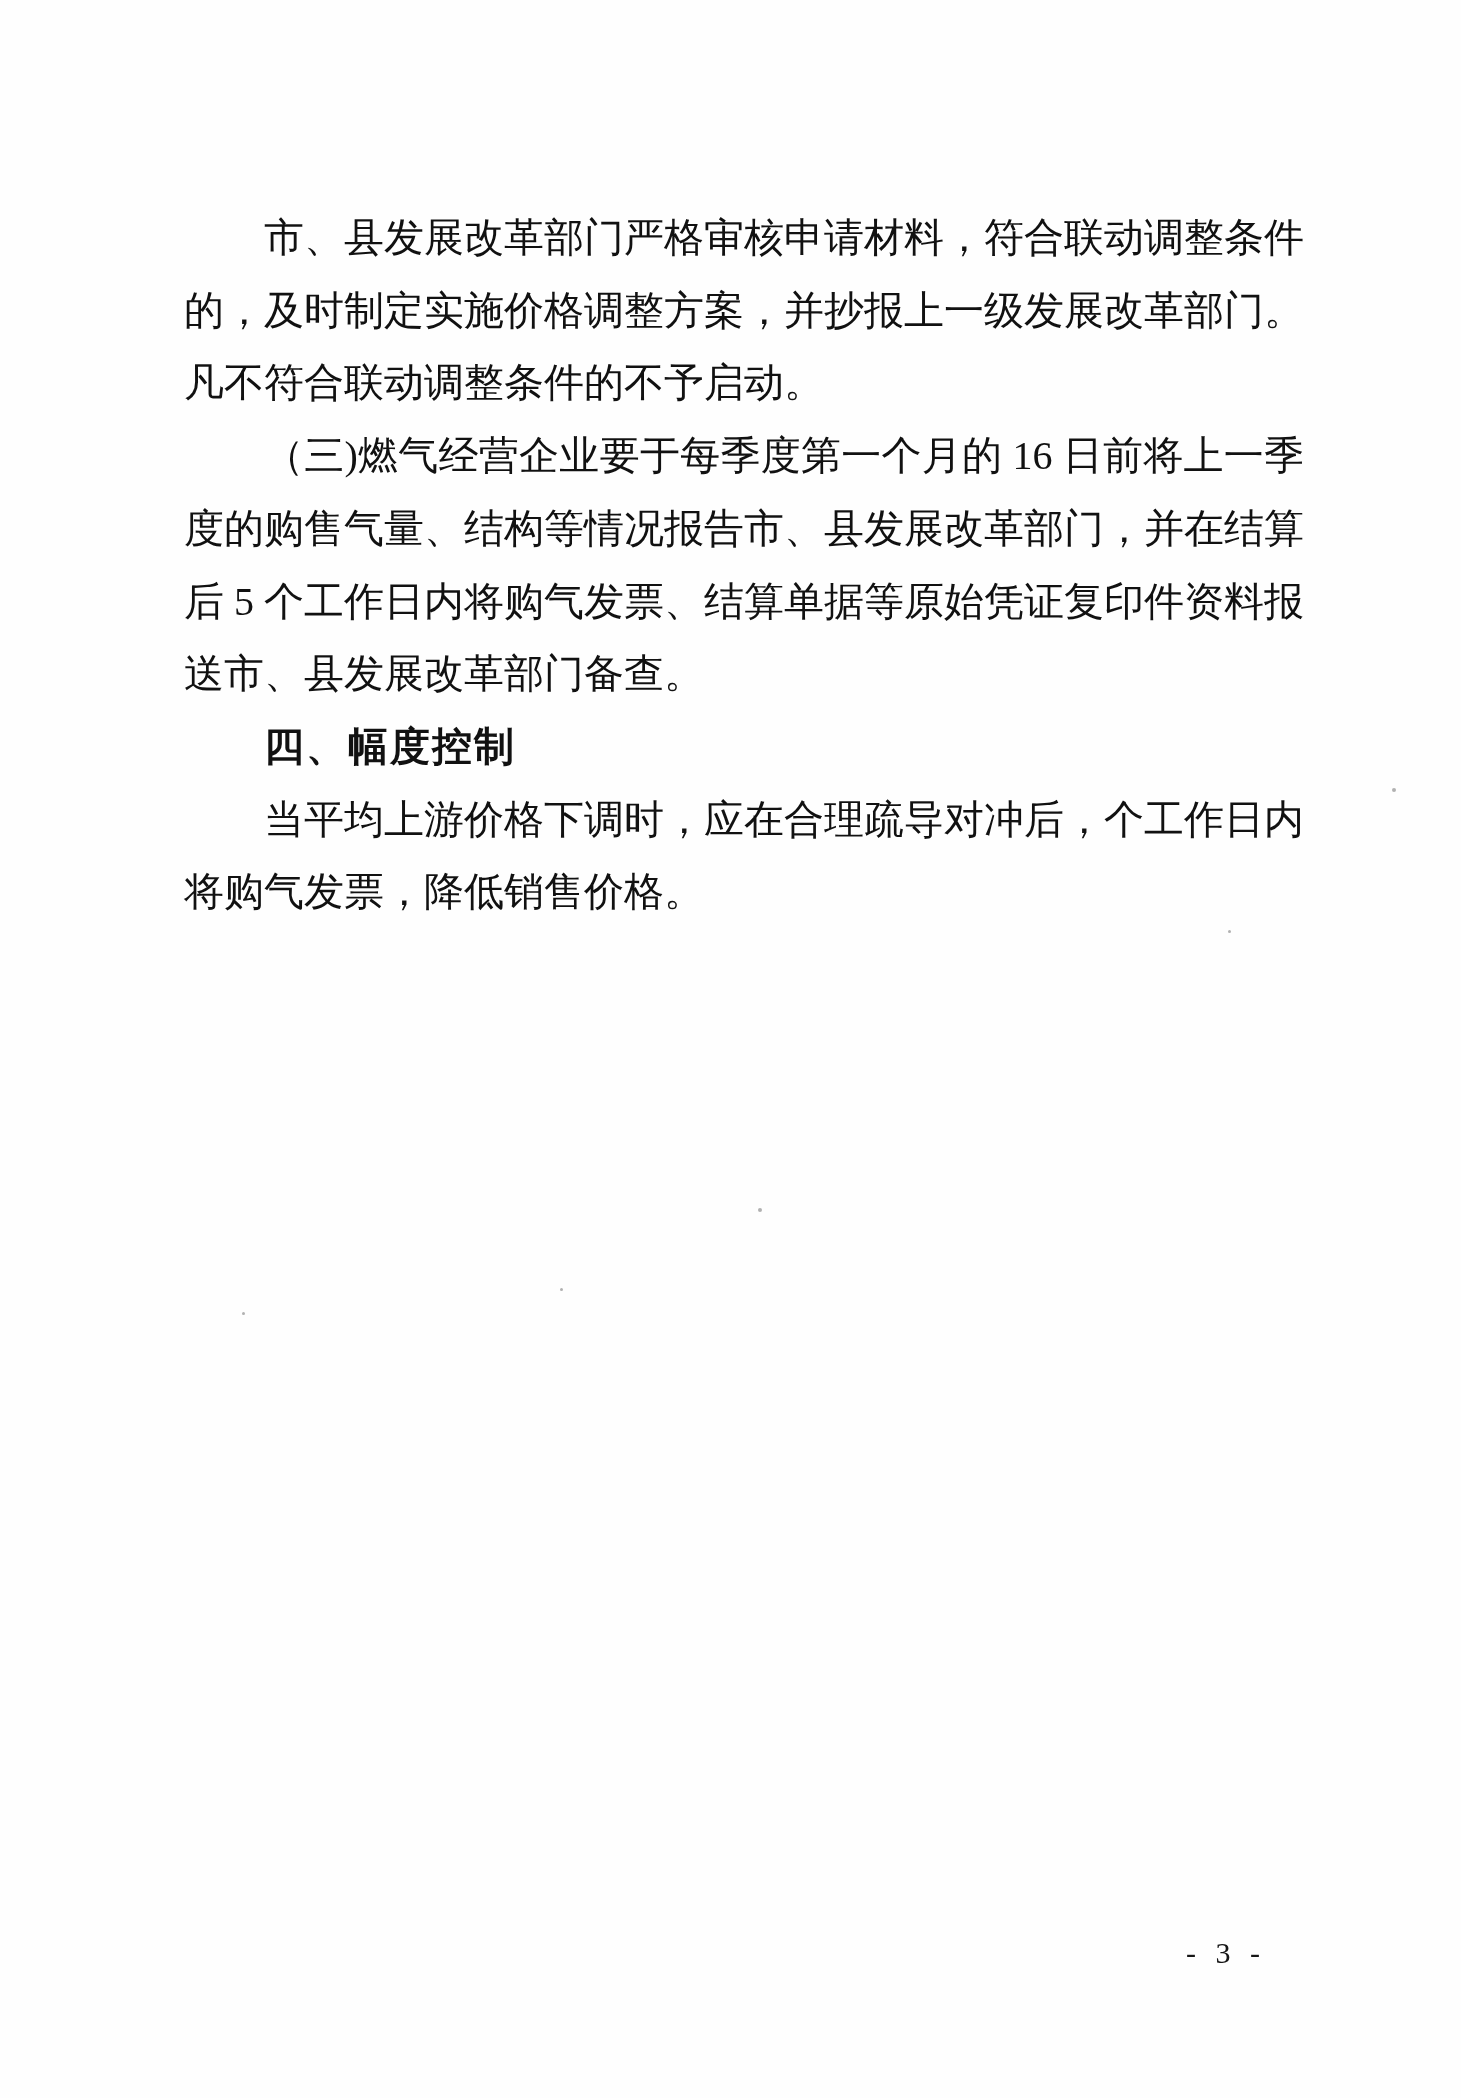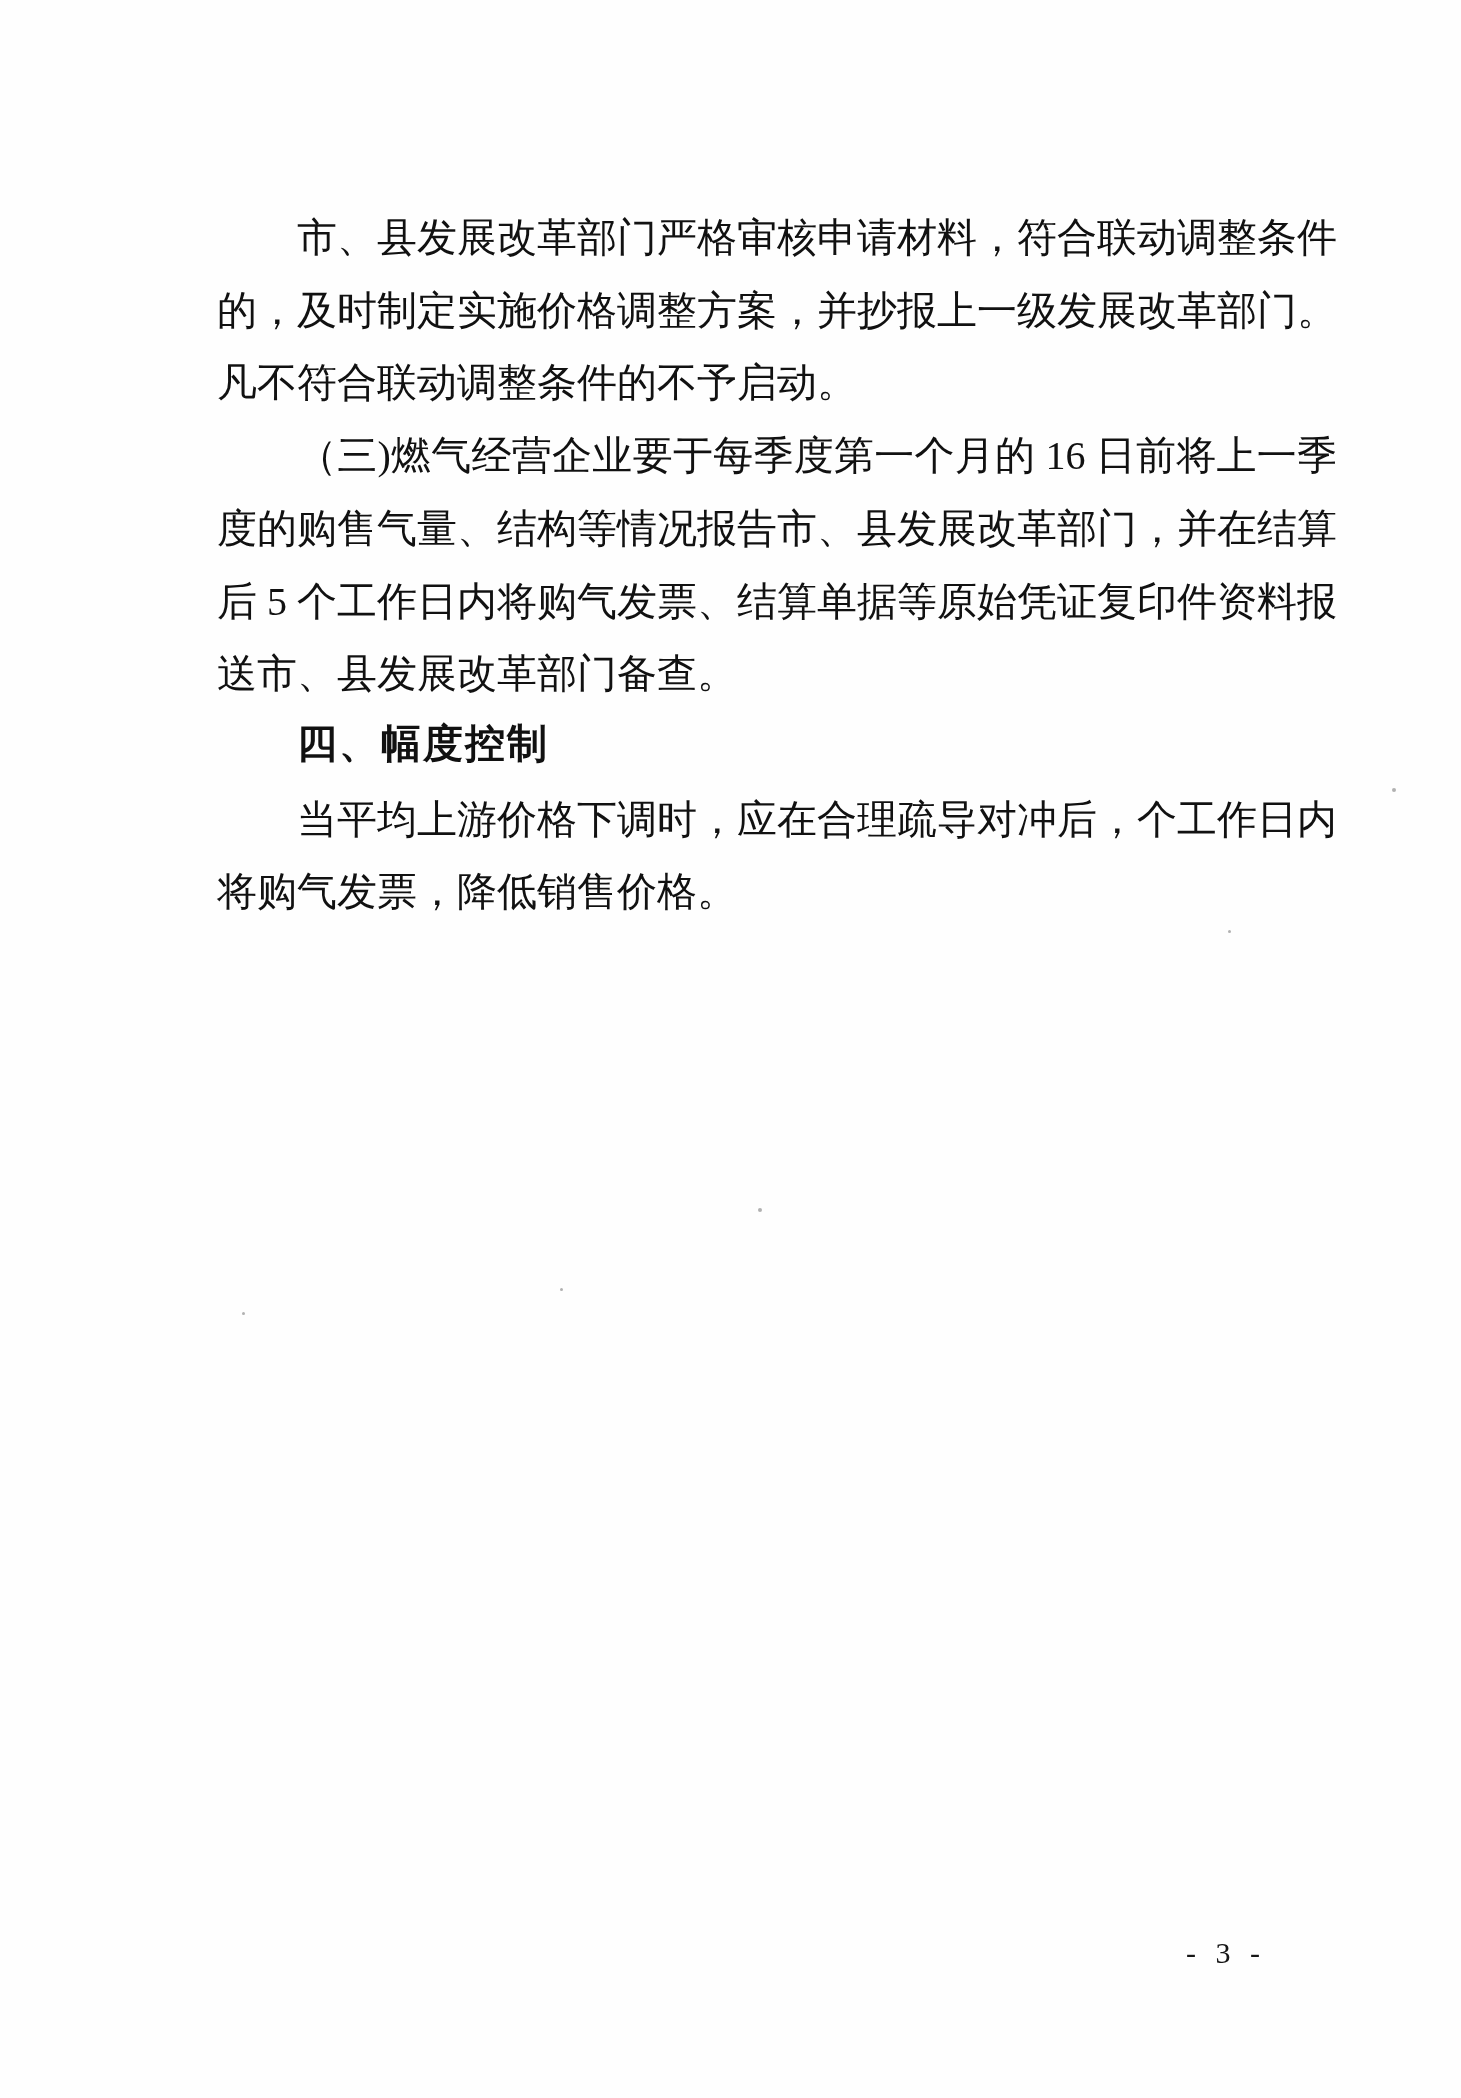--- a/index.html
+++ b/index.html
@@ -11,42 +11,42 @@
     position: relative;
     width: 1461px;
     height: 2098px;
     background: #fefefe;
     overflow: hidden;
     font-family: "Liberation Serif", "DejaVu Serif", serif;
     color: #111111;
   }
   .content {
     position: absolute;
-    left: 217px;
+    left: 184px;
     top: 202px;
     width: 1120px;
     font-size: 40px;
     line-height: 72.7px;
     text-align: justify;
     text-justify: inter-character;
     letter-spacing: 0;
   }
   .para {
     margin: 0;
     padding: 0;
     text-indent: 80px;
   }
   .heading {
     margin: 0;
     padding: 0;
     text-indent: 80px;
     font-size: 40px;
     line-height: 72.7px;
     font-weight: 700;
-    font-family: Liberation Mono, monospace;
+    font-family: Liberation Serif, serif;
     letter-spacing: 2px;
   }
   .page-number {
     position: absolute;
     left: 1186px;
     top: 1936px;
     font-size: 30px;
     letter-spacing: 6px;
     white-space: nowrap;
     color: #161616;

